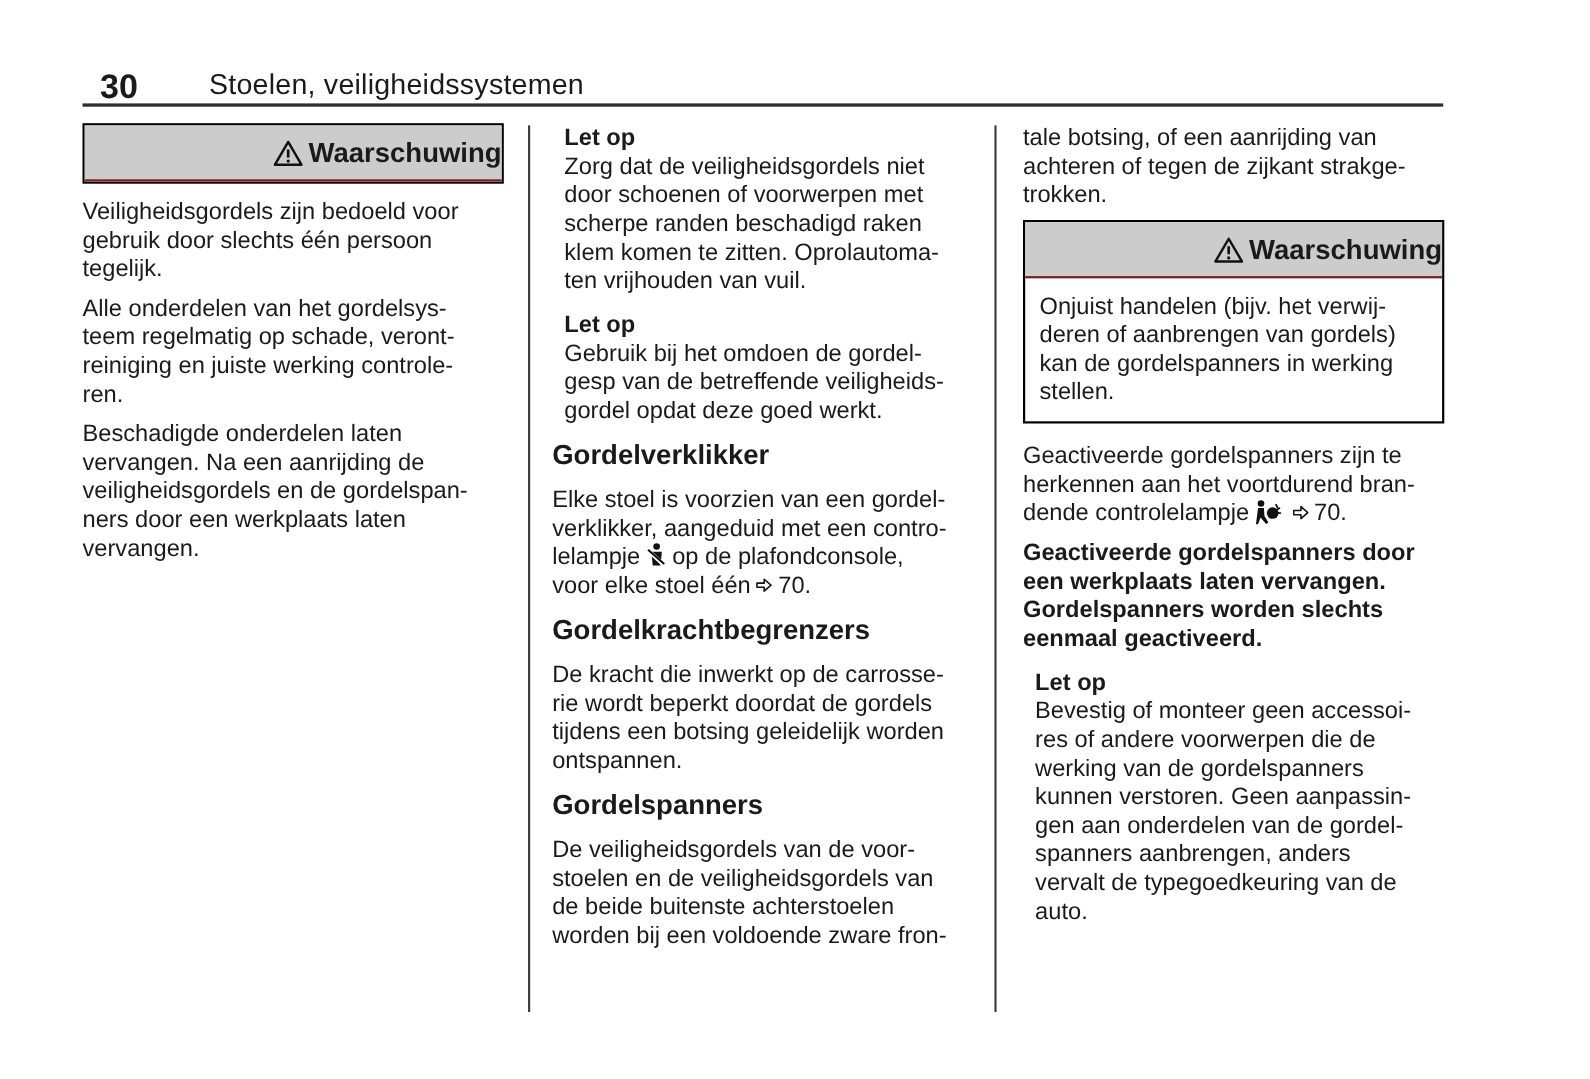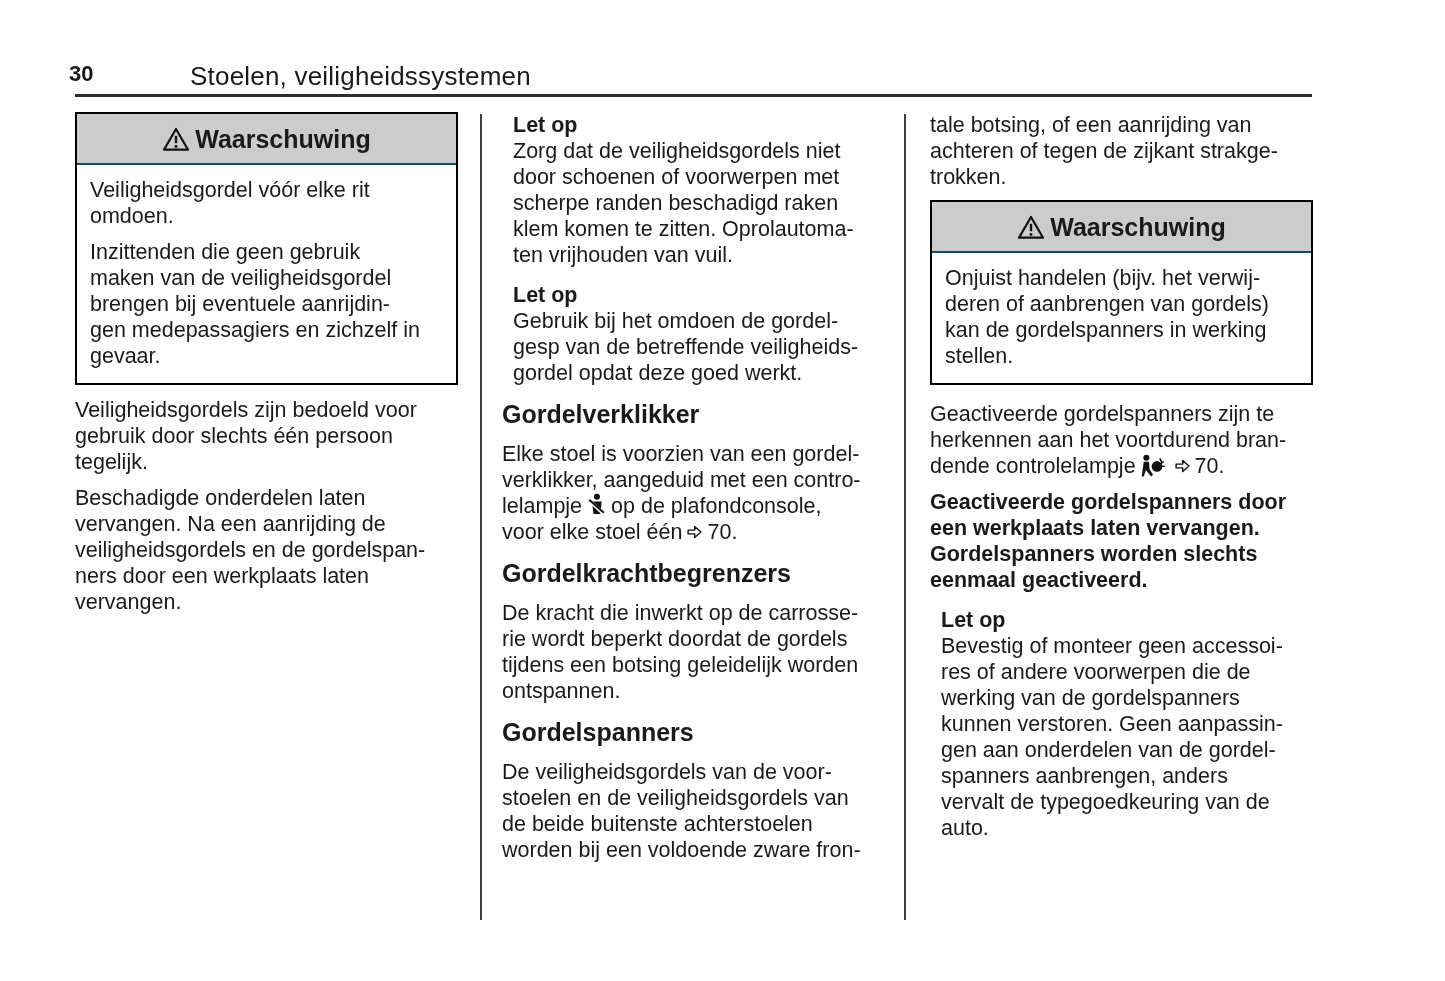--- a/index.html
+++ b/index.html
@@ -4,37 +4,37 @@
 <style>
   html,body{margin:0;padding:0;background:#ffffff;}
   .page{
     position:relative;
     width:1445px;height:981px;
     background:#ffffff;
     font-family:"Liberation Sans", sans-serif;
     color:#1a1a1a;
     overflow:hidden;
   }
-  .pagenum{position:absolute;left:69px;top:61px;font-size:22px;font-weight:bold;}
+  .pagenum{position:absolute;left:91px;top:61px;font-size:31px;font-weight:bold;}
   .pagetitle{position:absolute;left:190px;top:61px;font-size:26px;font-weight:normal;letter-spacing:.2px;}
   .header-rule{position:absolute;left:75px;top:94px;width:1237px;height:3px;background:#2e2e2e;}
   .vdiv{position:absolute;top:114px;width:2px;height:806px;background:#3f3f3f;}
   #vdiv1{left:480px;}
   #vdiv2{left:904px;}
   .col{position:absolute;top:112px;font-size:21.5px;line-height:26px;}
   #col1{left:75px;width:383px;}
   #col2{left:502px;width:392px;}
   #col3{left:930px;width:383px;}
   p.body{white-space:pre-line;margin:0 0 10px;}
   p.body.tight{margin-bottom:14px;font-weight:bold;}
   .warnbox{border:2.5px solid #000;margin:0 0 12px;background:#fff;}
   #col3 .warnbox{margin:8px 0 16px;}
   .warnbox-header{
-    background:#cccccc;border-bottom:2px solid #0c4a6e;
-    display:flex;align-items:center;justify-content:center;gap:5px;
+    background:#cccccc;border-bottom:2px solid #7f1d1d;
+    display:flex;align-items:center;justify-content:flex-end;gap:5px;
     font-weight:bold;font-size:25px;line-height:30px;
     padding:10px 0 9px;
   }
   .warnbox-body{padding:12px 13px 14px;}
   .warnbox-body p.body:last-child{margin-bottom:0;}
   h2.sect{font-size:25px;line-height:29px;font-weight:bold;margin:14px 0 12px;}
   .note{margin:0 0 14px 11px;white-space:pre-line;}
   .note .note-label{font-weight:bold;text-align:right;}
   .icon-inline{display:inline-block;vertical-align:-4px;margin:0 5px;}
   .icon-arrow{display:inline-block;vertical-align:-1px;margin:0 5px;}
@@ -56,36 +56,31 @@
 
     <div class="warnbox">
       <div class="warnbox-header">
         <svg class="warn-tri" width="28" height="25" viewBox="0 0 30 27">
           <path d="M15 2.2 L28 24.5 L2 24.5 Z" fill="none" stroke="#111" stroke-width="2.4" stroke-linejoin="round"></path>
           <path d="M15 9.5 L15 17.5" stroke="#111" stroke-width="2.6"></path>
           <circle cx="15" cy="21" r="1.6" fill="#111"></circle>
         </svg>
         <span>Waarschuwing</span>
       </div>
-      <div class="warnbox-body">
-        <p class="body">Veiligheidsgordel vóór elke rit
-omdoen.</p>
-        <p class="body">Inzittenden die geen gebruik
-maken van de veiligheidsgordel
-brengen bij eventuele aanrijdin-
-gen medepassagiers en zichzelf in
-gevaar.</p>
-      </div>
     </div>
 
     <p class="body">Veiligheidsgordels zijn bedoeld voor
 gebruik door slechts één persoon
 tegelijk.</p>
 
 
+    <p class="body">Alle onderdelen van het gordelsys-
+teem regelmatig op schade, veront-
+reiniging en juiste werking controle-
+ren.</p>
     <p class="body">Beschadigde onderdelen laten
 vervangen. Na een aanrijding de
 veiligheidsgordels en de gordelspan-
 ners door een werkplaats laten
 vervangen.</p>
   </div>
 
   <div class="col" id="col2">
 
     <div class="note"><span class="note-label">Let op</span>

